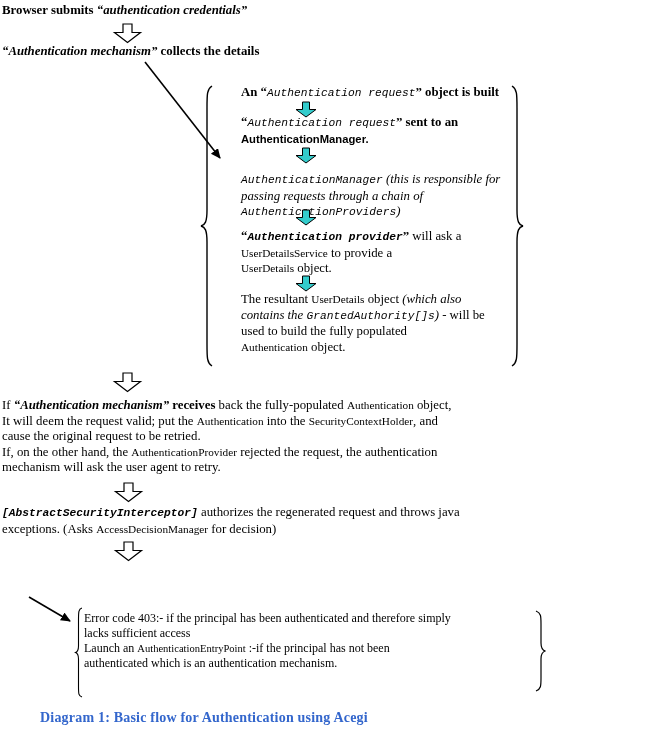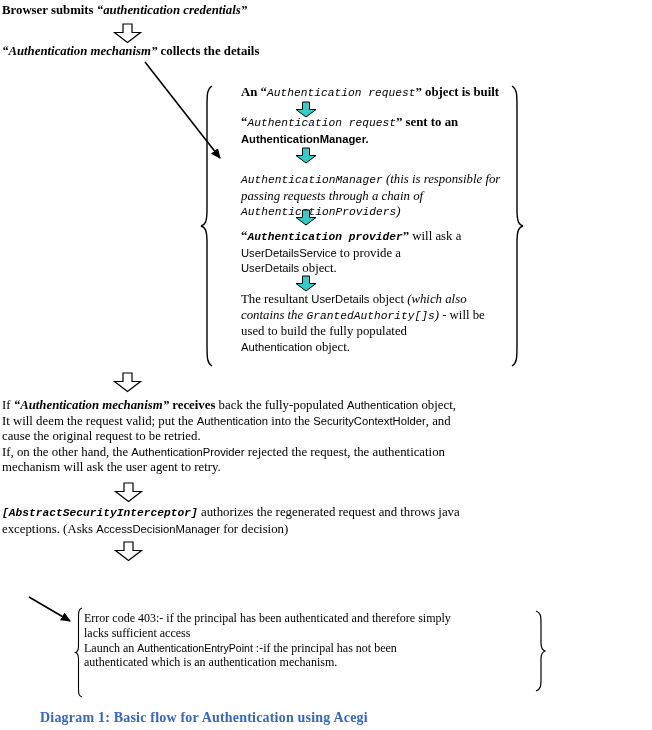--- a/index.html
+++ b/index.html
@@ -9,21 +9,21 @@
   .abs { position:absolute; }
   .txt { font-size:12.8px; line-height:15.5px; white-space:nowrap; color:#000; }
   .err { font-size:12px; line-height:14.8px; }
   .caption { font-family:Liberation Serif, serif; font-size:14px; font-weight:bold;
              color:#3366CC; white-space:nowrap; letter-spacing:0.2px; }
   
   .run-r   { font-family:"Liberation Serif", serif; }
   .run-b   { font-family:"Liberation Serif", serif; font-weight:bold; }
   .run-i   { font-family:"Liberation Serif", serif; font-style:italic; }
   .run-bi  { font-family:"Liberation Serif", serif; font-weight:bold; font-style:italic; }
-  .run-c   { font-family:Liberation Sans, sans-serif; font-size:0.88em; }
+  .run-c   { font-family:Liberation Serif, serif; font-size:0.88em; }
   .run-cb  { font-family:Liberation Sans, sans-serif; font-weight:bold; font-size:0.88em; }
   .run-ci  { font-family:"Liberation Mono", monospace; font-style:italic; font-size:0.88em; }
   .run-cbi { font-family:"Liberation Mono", monospace; font-weight:bold; font-style:italic; font-size:0.88em;margin-top:45px; }
   
   .hollow    { fill:#ffffff; stroke:#000000; stroke-width:1.2; }
   .cyanfill  { fill:#33CCCC; stroke:#000000; stroke-width:1; }
   .brace     { fill:none; stroke:#000000; stroke-width:1.4; }
   .arrow-line{ stroke:#000000; stroke-width:1.6; }
 </style>
 </head>

